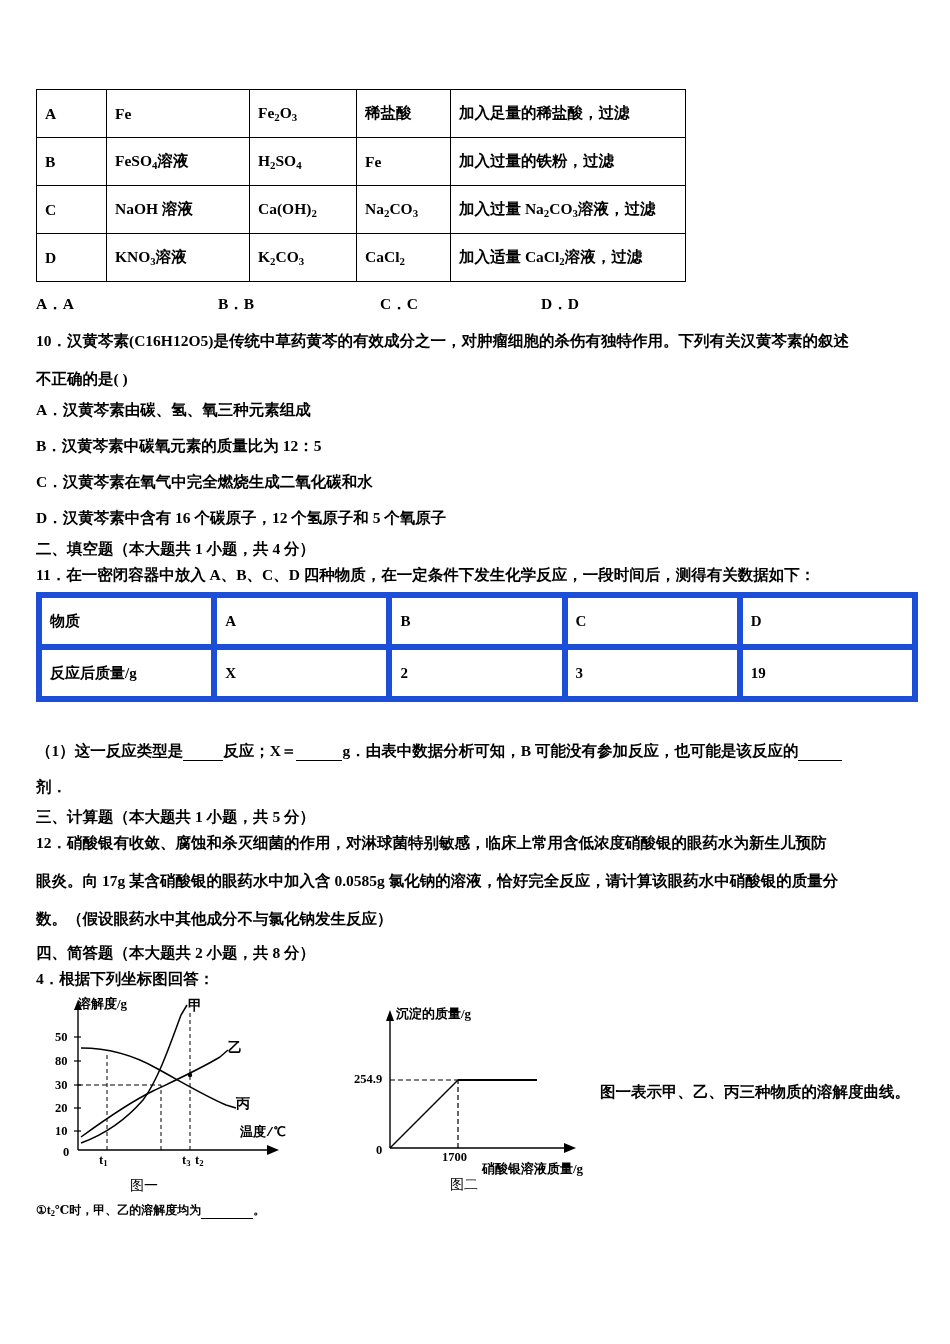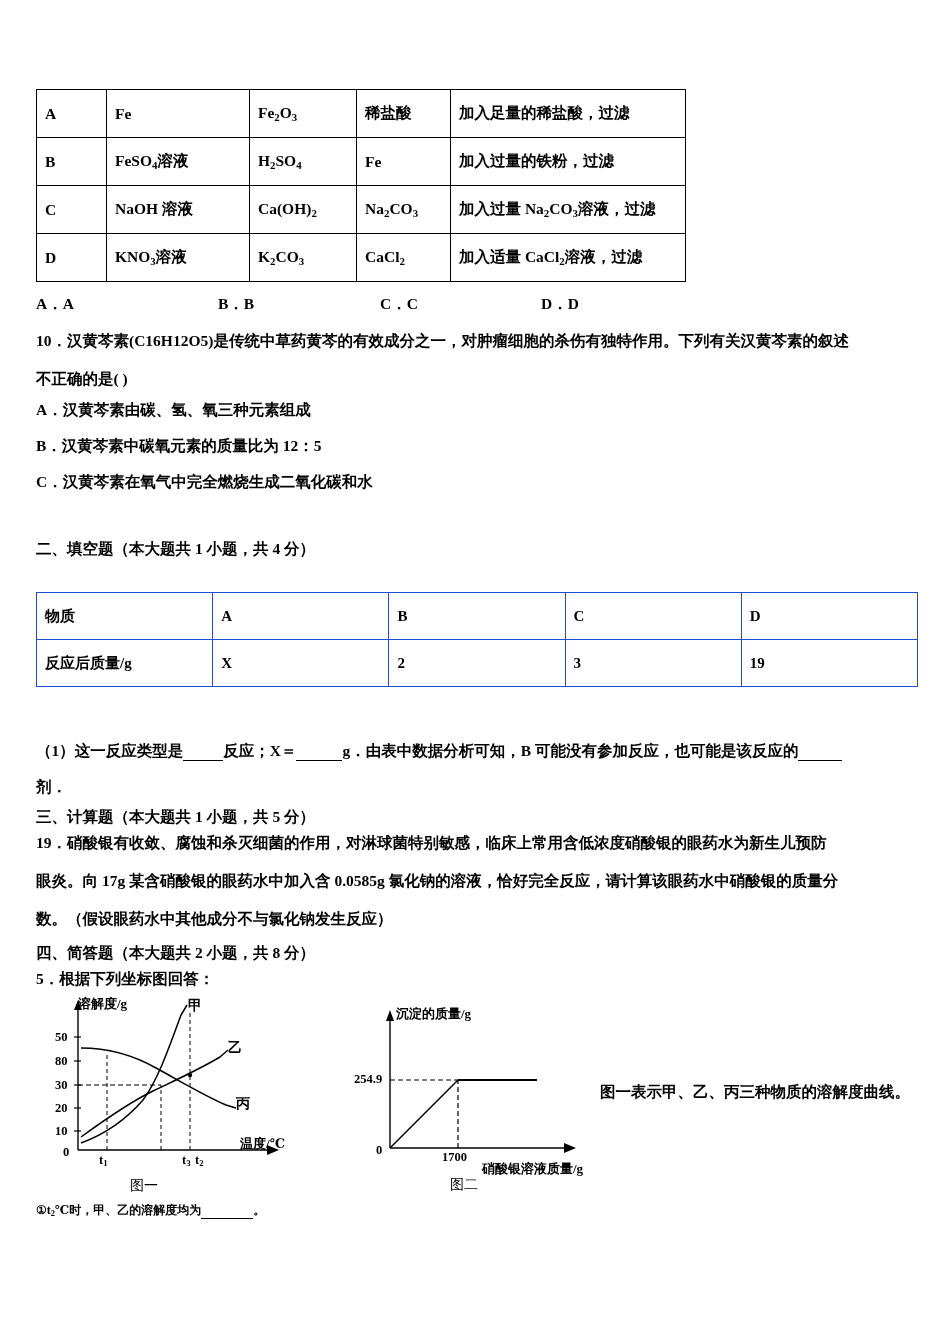--- a/index.html
+++ b/index.html
@@ -65,21 +65,21 @@
   
   #table-two {
     position: absolute;
     left: 36px;
     top: 592px;
     width: 882px;
     border-collapse: collapse;
     table-layout: fixed;
   }
   #table-two td {
-    border: 1px solid #1d4ed8;
+    border: 6px solid #1d4ed8;
     height: 46px;
     padding: 0 8px;
     font-size: 15px;
     font-weight: bold;
     vertical-align: middle;
     white-space: nowrap;
     width: 20%;
   }
 
   
@@ -159,22 +159,24 @@
     <span style="left:344px;">C．C</span>
     <span style="left:505px;">D．D</span>
   </div>
 
   <div class="txt cn" style="left:36px; top:332px;">10．汉黄芩素(C16H12O5)是传统中草药黄芩的有效成分之一，对肿瘤细胞的杀伤有独特作用。下列有关汉黄芩素的叙述</div>
   <div class="txt cn" style="left:36px; top:370px;">不正确的是(      )</div>
 
   <div class="txt cn" style="left:36px; top:401px;">A．汉黄芩素由碳、氢、氧三种元素组成</div>
   <div class="txt cn" style="left:36px; top:437px;">B．汉黄芩素中碳氧元素的质量比为 12：5</div>
   <div class="txt cn" style="left:36px; top:473px;">C．汉黄芩素在氧气中完全燃烧生成二氧化碳和水</div>
+  <div class="txt cn" style="left:36px; top:509px;">D．汉黄芩素中含有 16 个碳原子，12 个氢原子和 5 个氧原子</div>
 
   <div class="txt cn" style="left:36px; top:540px;">二、填空题（本大题共 1 小题，共 4 分）</div>
+  <div class="txt cn" style="left:36px; top:566px;">11．在一密闭容器中放入 A、B、C、D 四种物质，在一定条件下发生化学反应，一段时间后，测得有关数据如下：</div>
 
   <table id="table-two">
     <tbody>
       <tr>
         <td>物质</td>
         <td>A</td>
         <td>B</td>
         <td>C</td>
         <td>D</td>
       </tr>
@@ -187,26 +189,26 @@
       </tr>
     </tbody>
   </table>
 
   <div class="txt cn" style="left:36px; top:742px;">
     <span>（1）这一反应类型是</span><span class="blank" style="width:40px;">&nbsp;</span><span>反应；X＝</span><span class="blank" style="width:46px;">&nbsp;</span><span>g．由表中数据分析可知，B 可能没有参加反应，也可能是该反应的</span><span class="blank" style="width:44px;">&nbsp;</span>
   </div>
   <div class="txt cn" style="left:36px; top:778px;">剂．</div>
 
   <div class="txt cn" style="left:36px; top:808px;">三、计算题（本大题共 1 小题，共 5 分）</div>
-  <div class="txt cn" style="left:36px; top:834px;">19．硝酸银有收敛、腐蚀和杀灭细菌的作用，对淋球菌特别敏感，临床上常用含低浓度硝酸银的眼药水为新生儿预防</div>
+  <div class="txt cn" style="left:36px; top:834px;">12．硝酸银有收敛、腐蚀和杀灭细菌的作用，对淋球菌特别敏感，临床上常用含低浓度硝酸银的眼药水为新生儿预防</div>
   <div class="txt cn" style="left:36px; top:872px;">眼炎。向 17g 某含硝酸银的眼药水中加入含 0.0585g 氯化钠的溶液，恰好完全反应，请计算该眼药水中硝酸银的质量分</div>
   <div class="txt cn" style="left:36px; top:910px;">数。（假设眼药水中其他成分不与氯化钠发生反应）</div>
 
   <div class="txt cn" style="left:36px; top:944px;">四、简答题（本大题共 2 小题，共 8 分）</div>
-  <div class="txt cn" style="left:36px; top:970px;">5．根据下列坐标图回答：</div>
+  <div class="txt cn" style="left:36px; top:970px;">4．根据下列坐标图回答：</div>
 
   <div class="figure" id="figure-one">
     <svg width="300" height="200" viewBox="0 0 300 200">
 
       <line x1="30" y1="155" x2="30" y2="12" stroke="#000" stroke-width="1.4"></line>
       <polygon points="30,5 26,15 34,15" fill="#000"></polygon>
 
       <line x1="30" y1="155" x2="222" y2="155" stroke="#000" stroke-width="1.4"></line>
       <polygon points="231,155 219,150 219,160" fill="#000"></polygon>
 
@@ -224,21 +226,21 @@
       <path d="M33,148 C55,140 75,128 95,105 C110,85 122,50 133,20 L139,10" fill="none" stroke="#000" stroke-width="1.5"></path>
 
       <path d="M33,142 C55,126 80,108 105,96 C130,84 152,74 172,62 L180,55" fill="none" stroke="#000" stroke-width="1.5"></path>
 
       <path d="M33,53 C60,53 85,60 108,73 C132,86 155,100 178,110 L188,113" fill="none" stroke="#000" stroke-width="1.5"></path>
 
       <circle cx="142" cy="80" r="2.2" fill="#000"></circle>
     </svg>
 
     <div class="axis-title" style="left:30px; top:0px;">溶解度/g</div>
-    <div class="axis-title" style="left:192px; top:140px;">温度/℃</div>
+    <div class="axis-title" style="left:192px; top:128px;font-family:Liberation Mono, monospace;">温度/℃</div>
 
     <div class="tick-label" style="left:7px; top:35px;">50</div>
     <div class="tick-label" style="left:7px; top:59px;">80</div>
     <div class="tick-label" style="left:7px; top:83px;">30</div>
     <div class="tick-label" style="left:7px; top:106px;">20</div>
     <div class="tick-label" style="left:7px; top:129px;">10</div>
     <div class="tick-label" style="left:15px; top:150px;">0</div>
 
     <div class="tick-label" style="left:51px; top:158px;">t<sub>1</sub></div>
     <div class="tick-label" style="left:105px; top:158px;margin-left:42px;">t<sub>2</sub></div>

